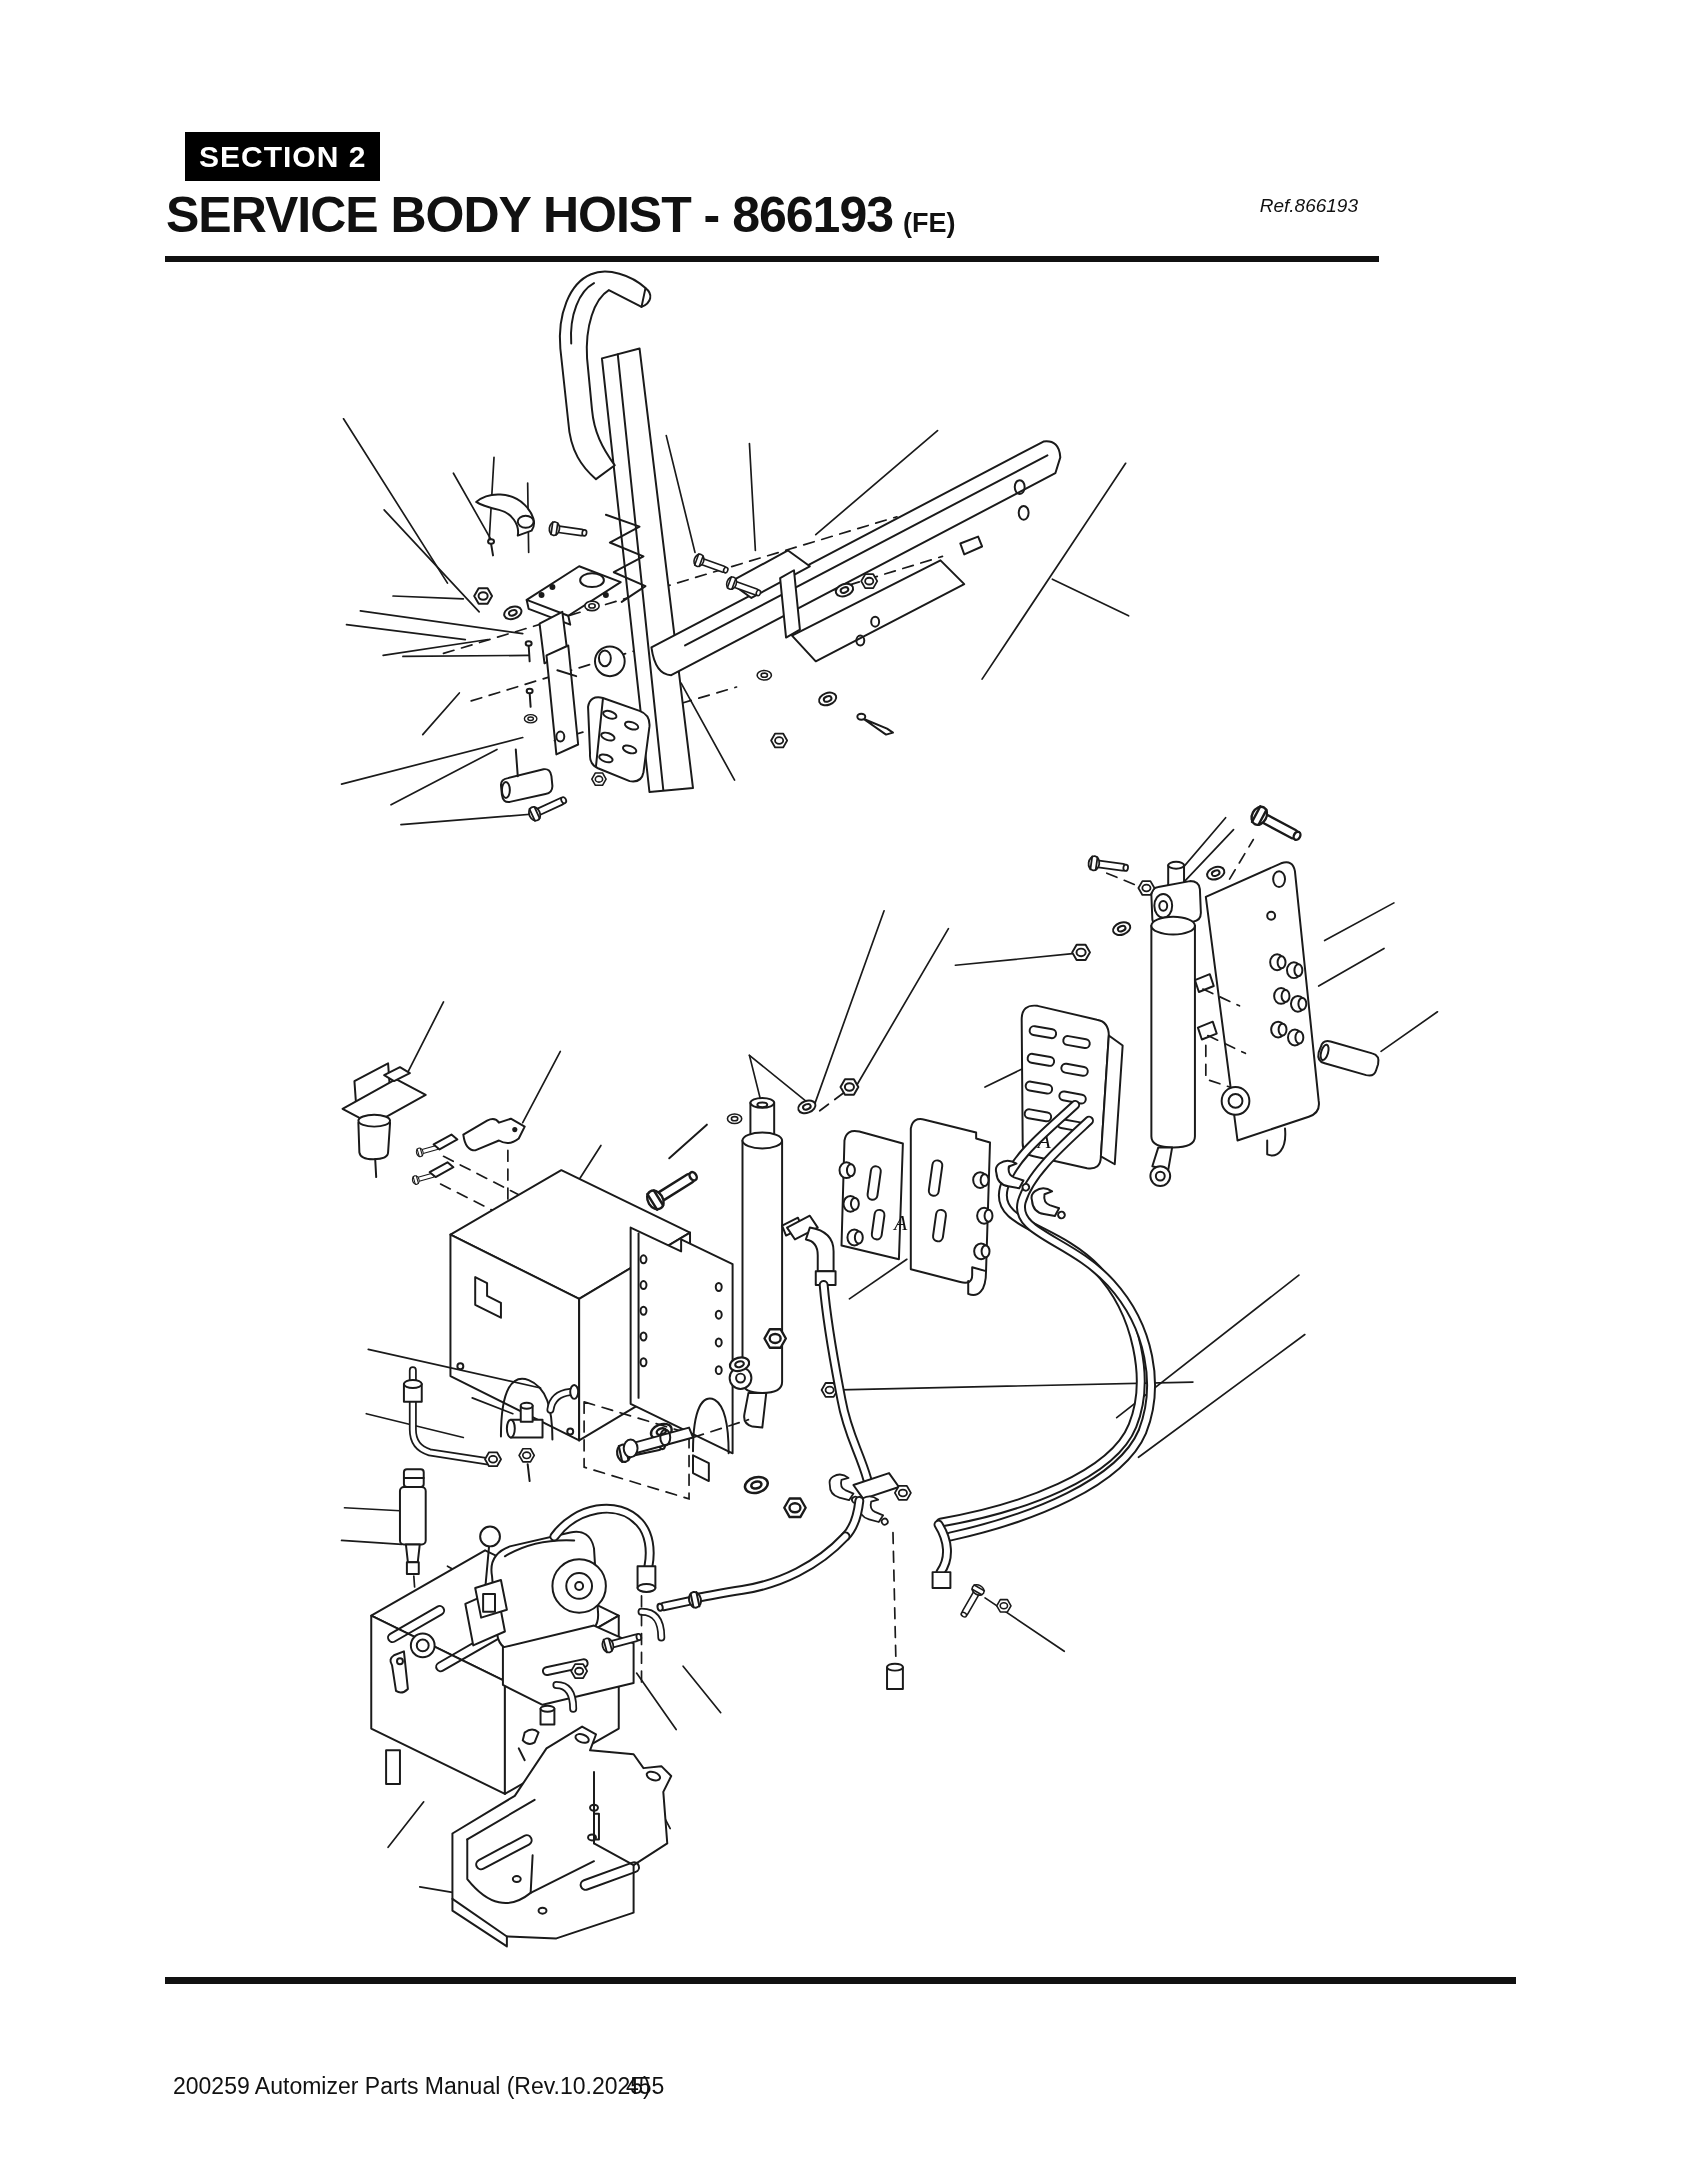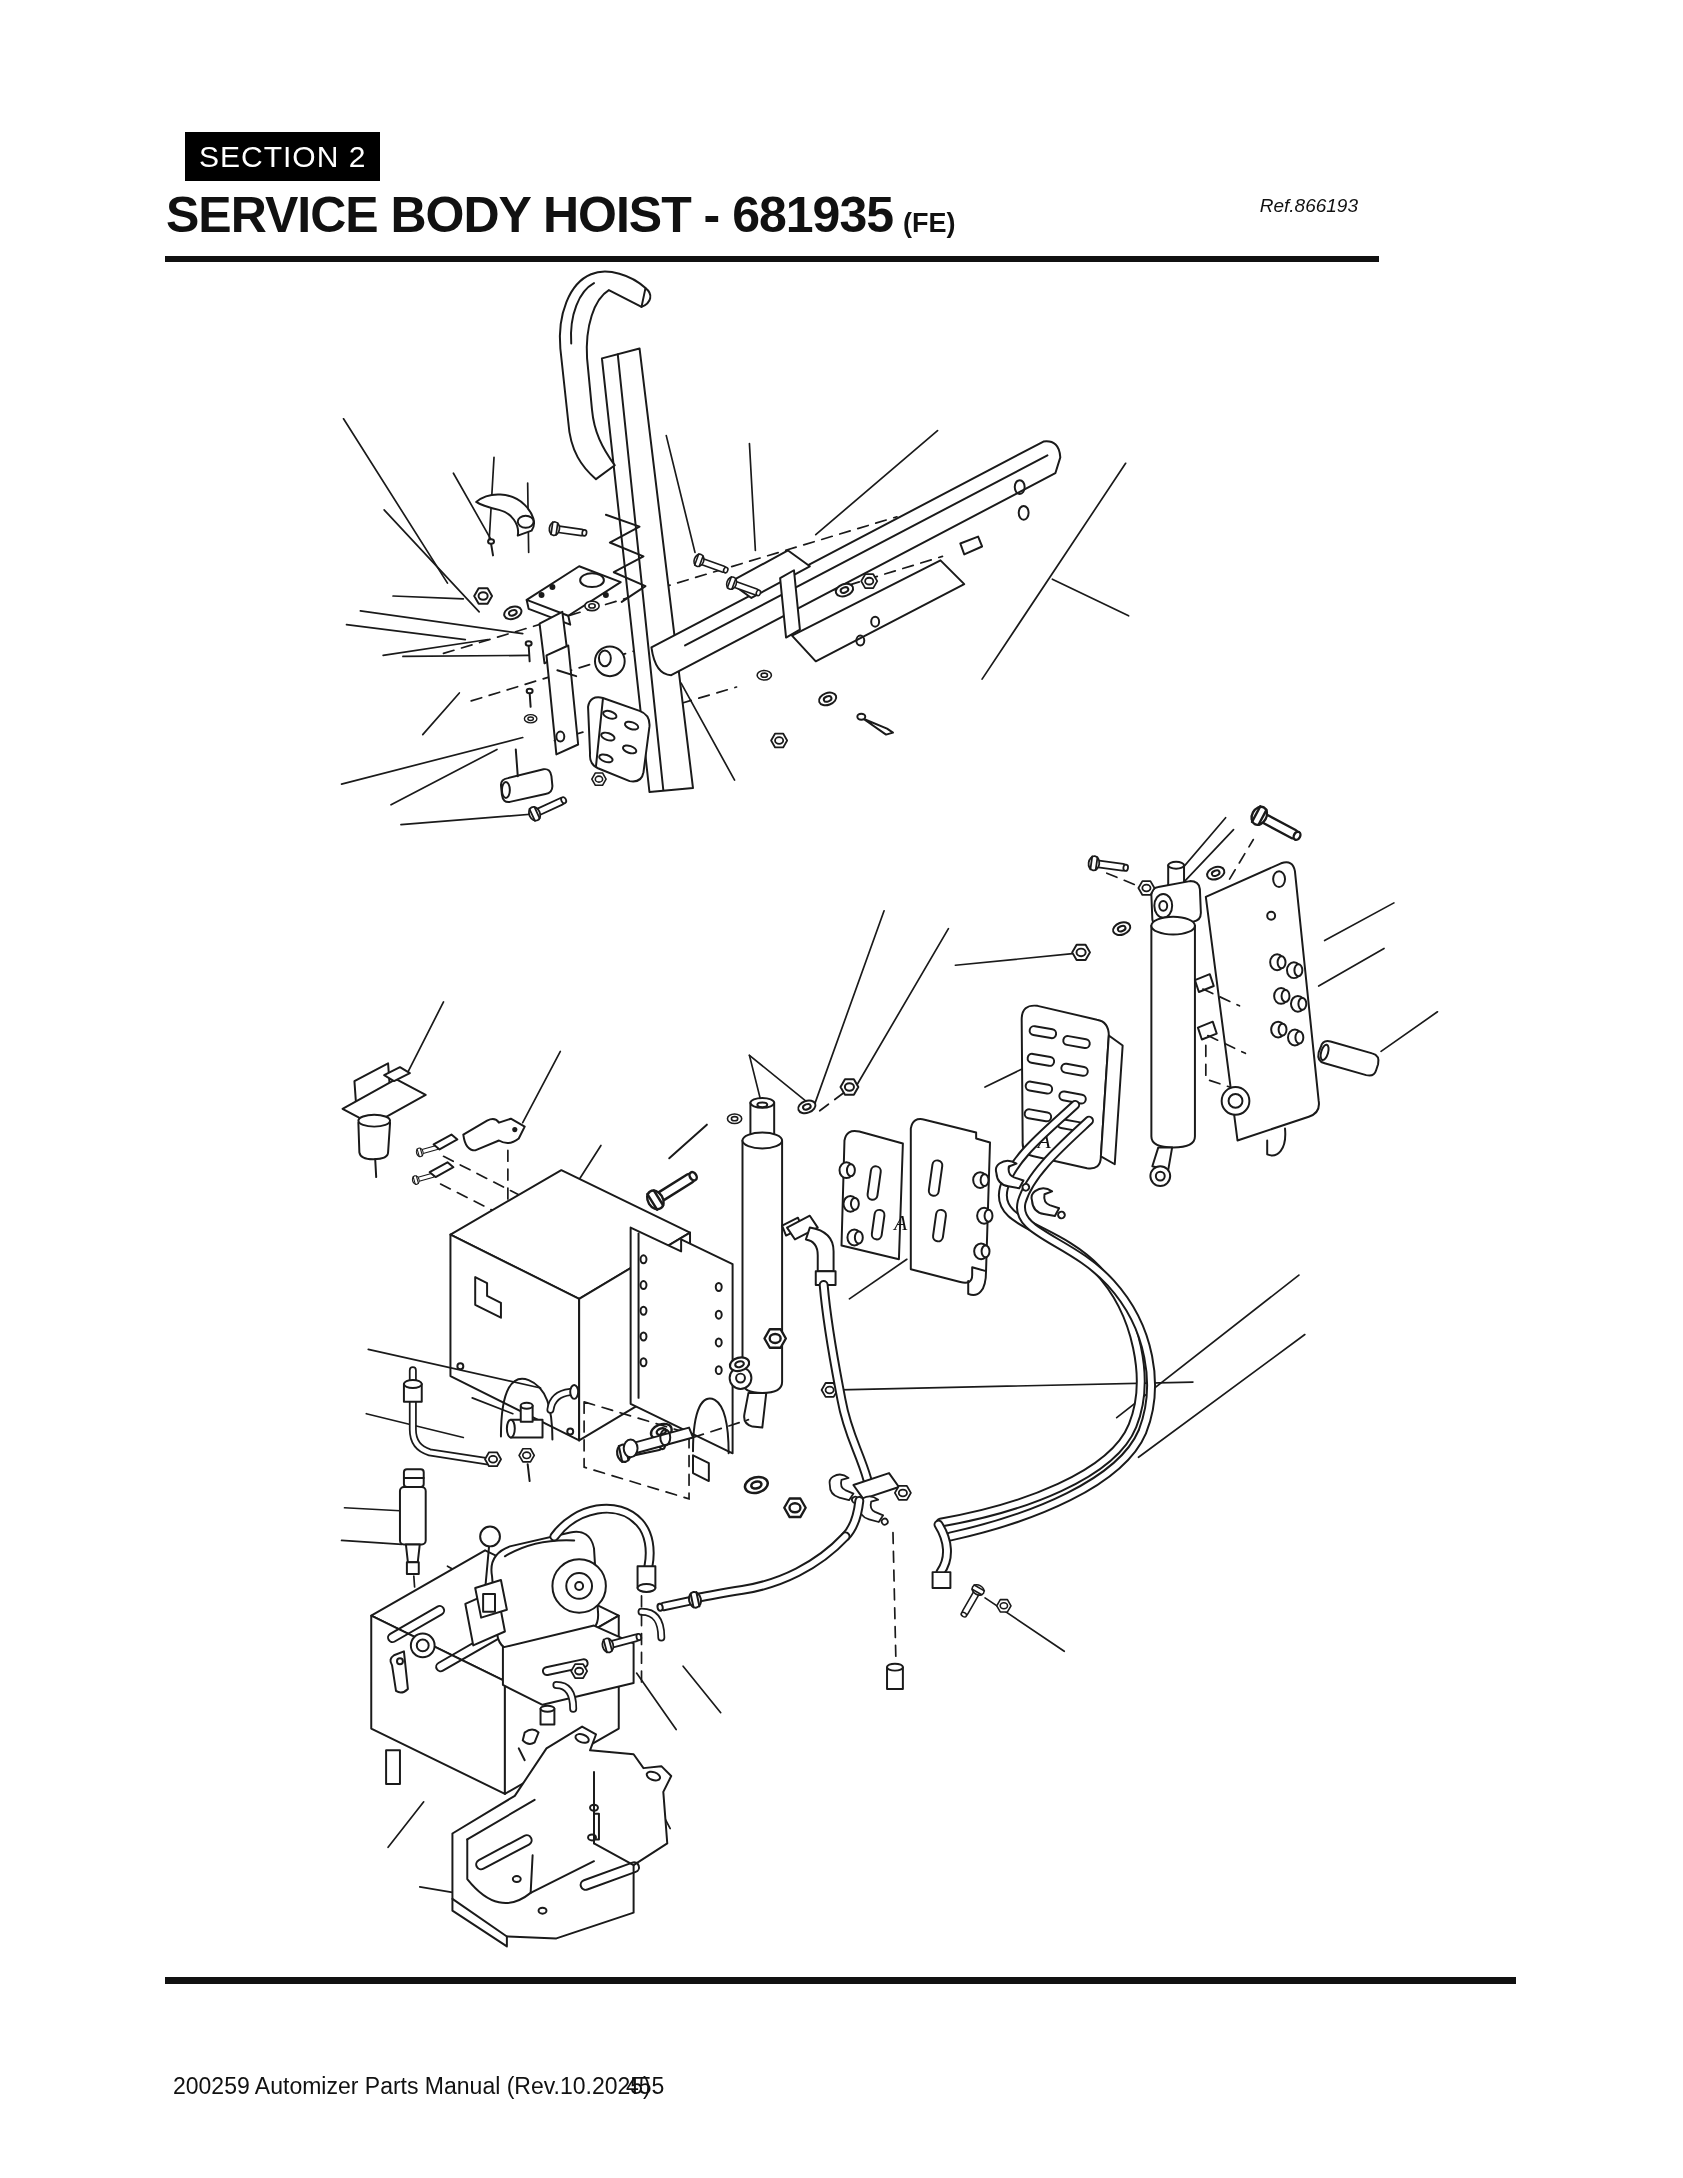--- a/index.html
+++ b/index.html
@@ -4,21 +4,21 @@
 <style>
   html,body{margin:0;padding:0;background:#e8e8e8;}
   .page{
     position:relative;width:1683px;height:2178px;margin:0 auto;
     background:#ffffff;overflow:hidden;
     font-family:"Liberation Sans", sans-serif;color:#111;
   }
   
   .section-badge{
     position:absolute;left:185px;top:132px;height:49px;
-    background:#000;color:#fff;font-weight:normal;font-size:30px;
+    background:#000;color:#fff;font-weight:bold;font-size:30px;
     line-height:49px;padding:0 14px;letter-spacing:1px;white-space:nowrap;
   }
   .title-row{position:absolute;left:166px;top:186px;white-space:nowrap;}
   .title-main{font-size:50px;font-weight:bold;letter-spacing:-1px;}
   .title-suffix{font-size:27px;font-weight:bold;margin-left:10px;margin-top:20px;}
   .ref-label{
     position:absolute;right:325px;top:195px;font-size:19px;
     font-style:italic;font-family:"Liberation Sans",sans-serif;
   }
   .rule-top{position:absolute;left:165px;top:256px;width:1214px;height:6px;background:#111;}
@@ -40,21 +40,21 @@
   .mark{font-family:"Liberation Serif",serif;font-style:italic;font-size:22px;fill:#111;stroke:none;}
 </style>
 </head>
 <body>
 
 <div class="page">
 
   <div class="section-badge">SECTION 2</div>
 
   <div class="title-row">
-    <span class="title-main">SERVICE BODY HOIST - 681935</span><span class="title-suffix">(FE)</span>
+    <span class="title-main">SERVICE BODY HOIST - 866193</span><span class="title-suffix">(FE)</span>
   </div>
 
   <div class="ref-label">Ref.866193</div>
   <div class="rule-top"></div>
 
   <svg class="diagram" width="1683" height="2178" viewBox="0 0 1700 2200">
     <defs>
       <g id="w" class="part">
           <ellipse rx="9" ry="6"></ellipse>
           <ellipse rx="4" ry="2.6"></ellipse>

